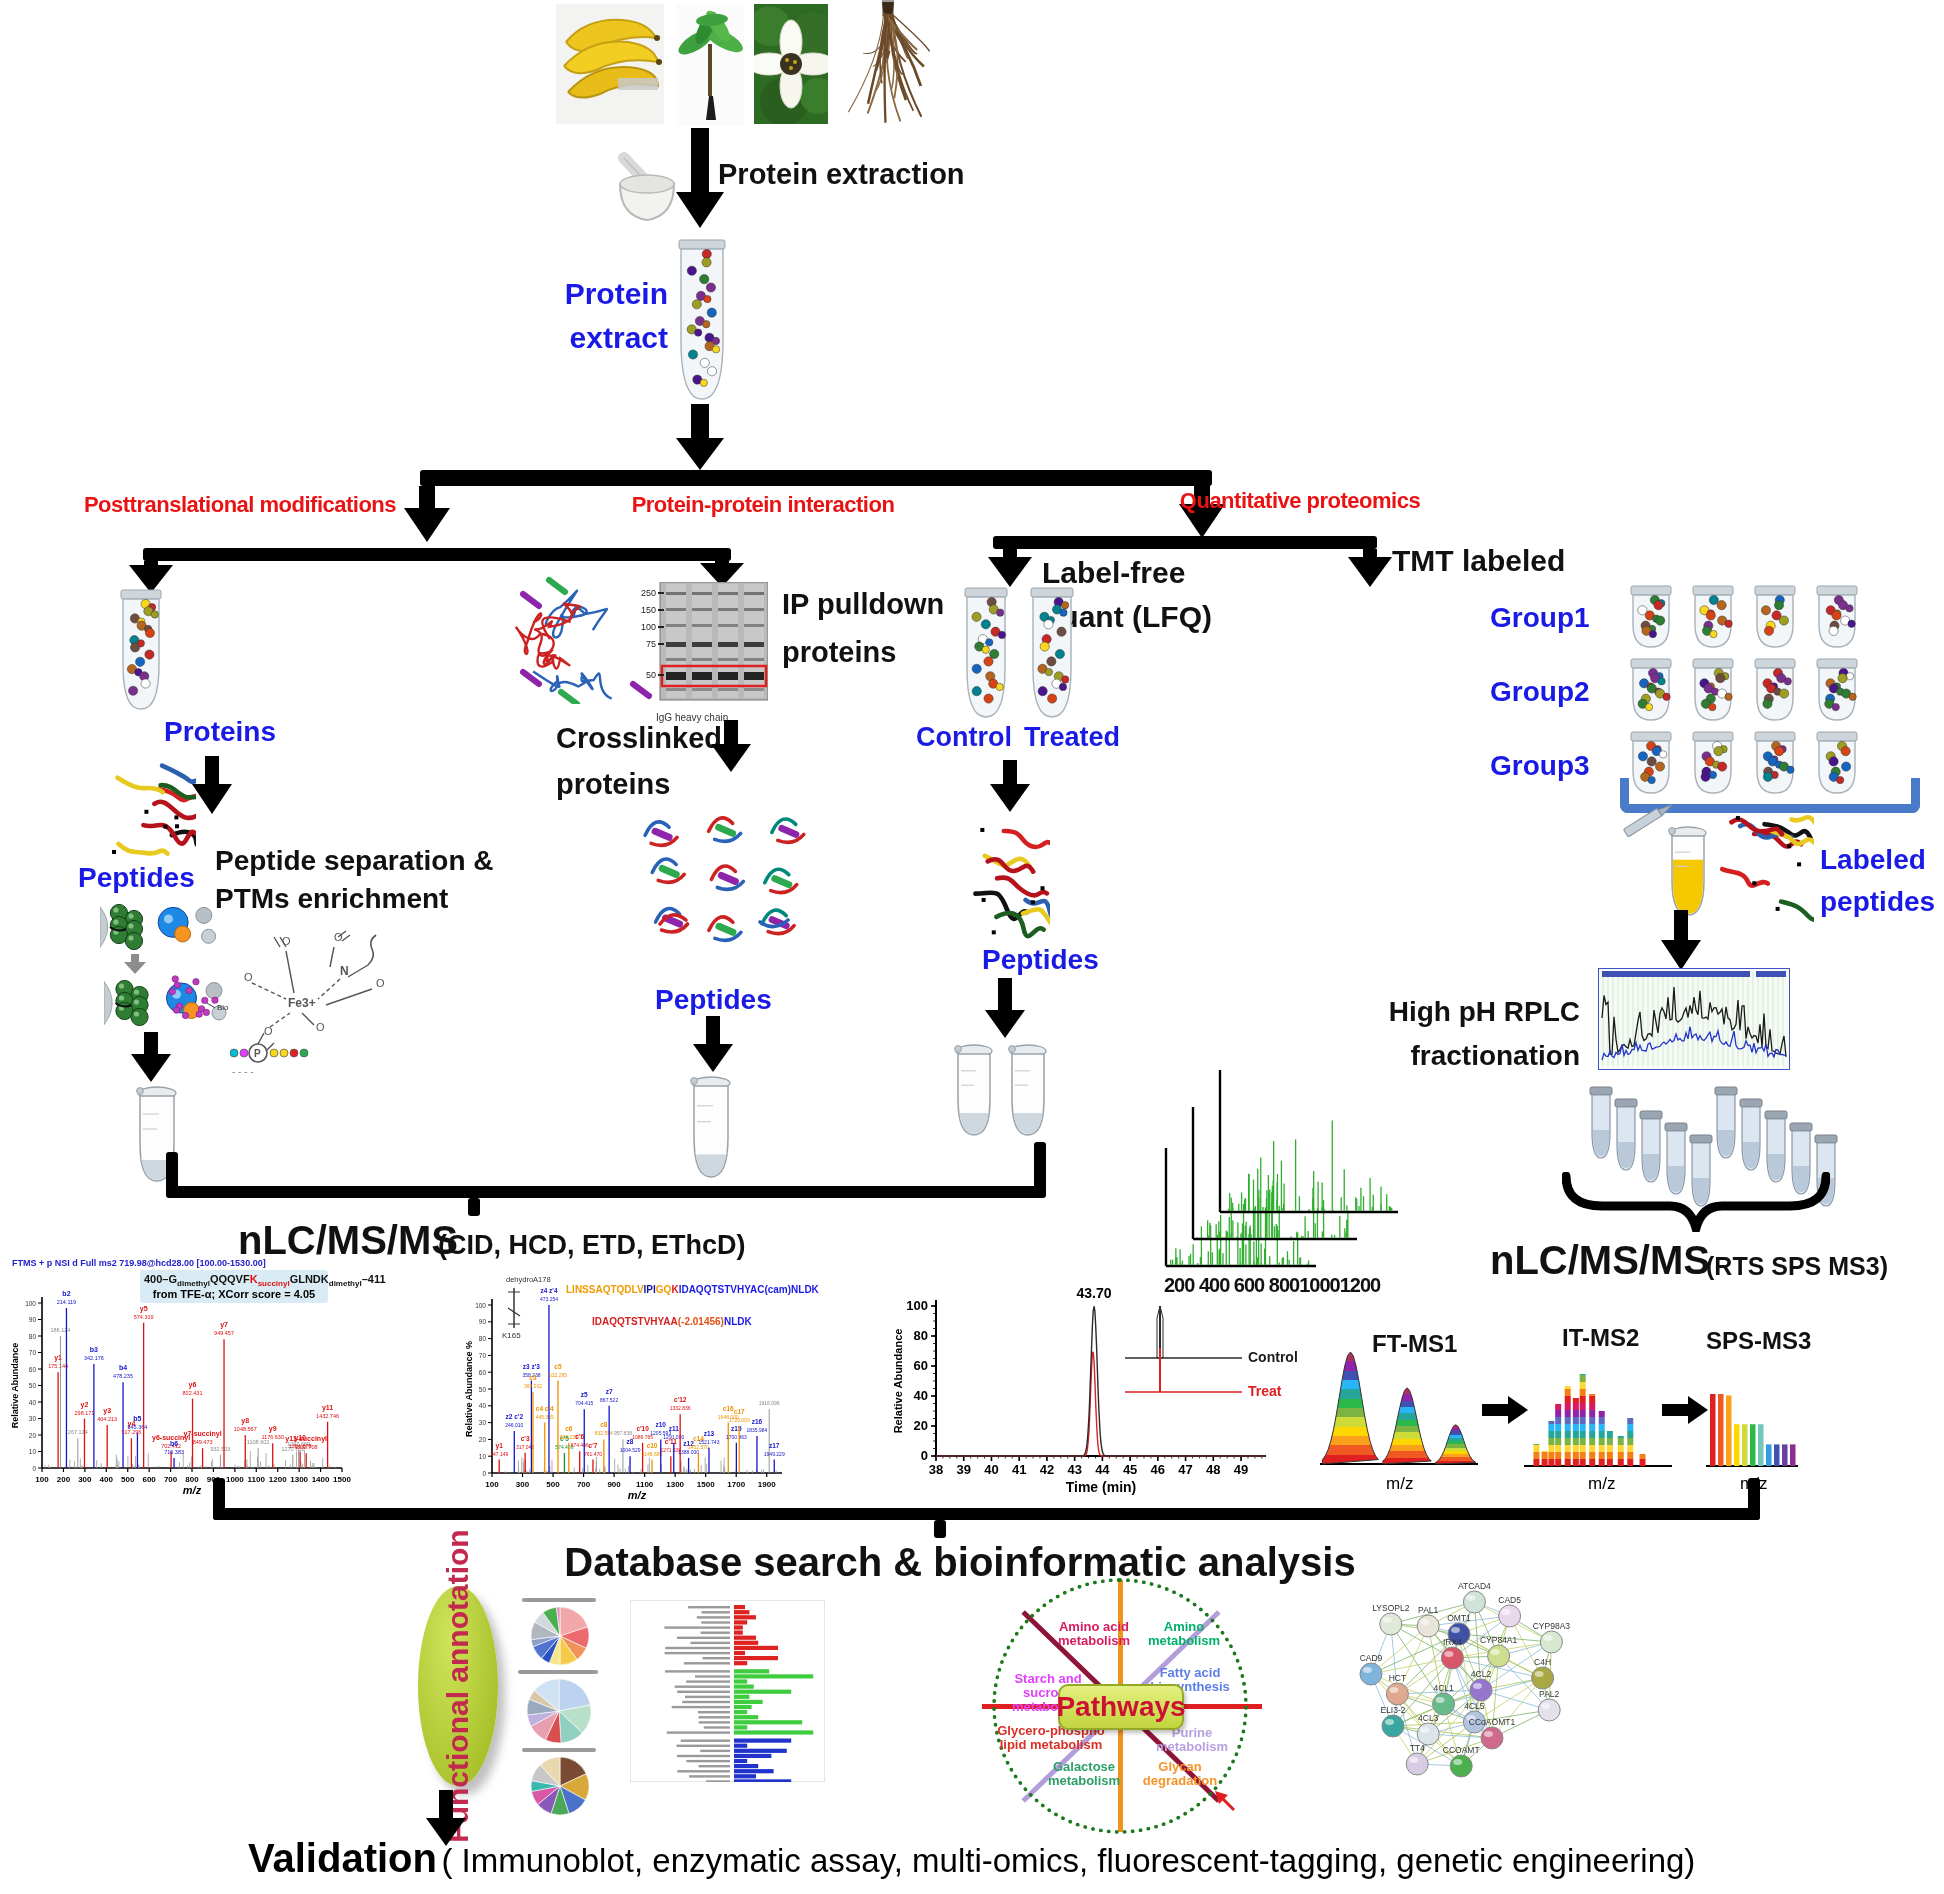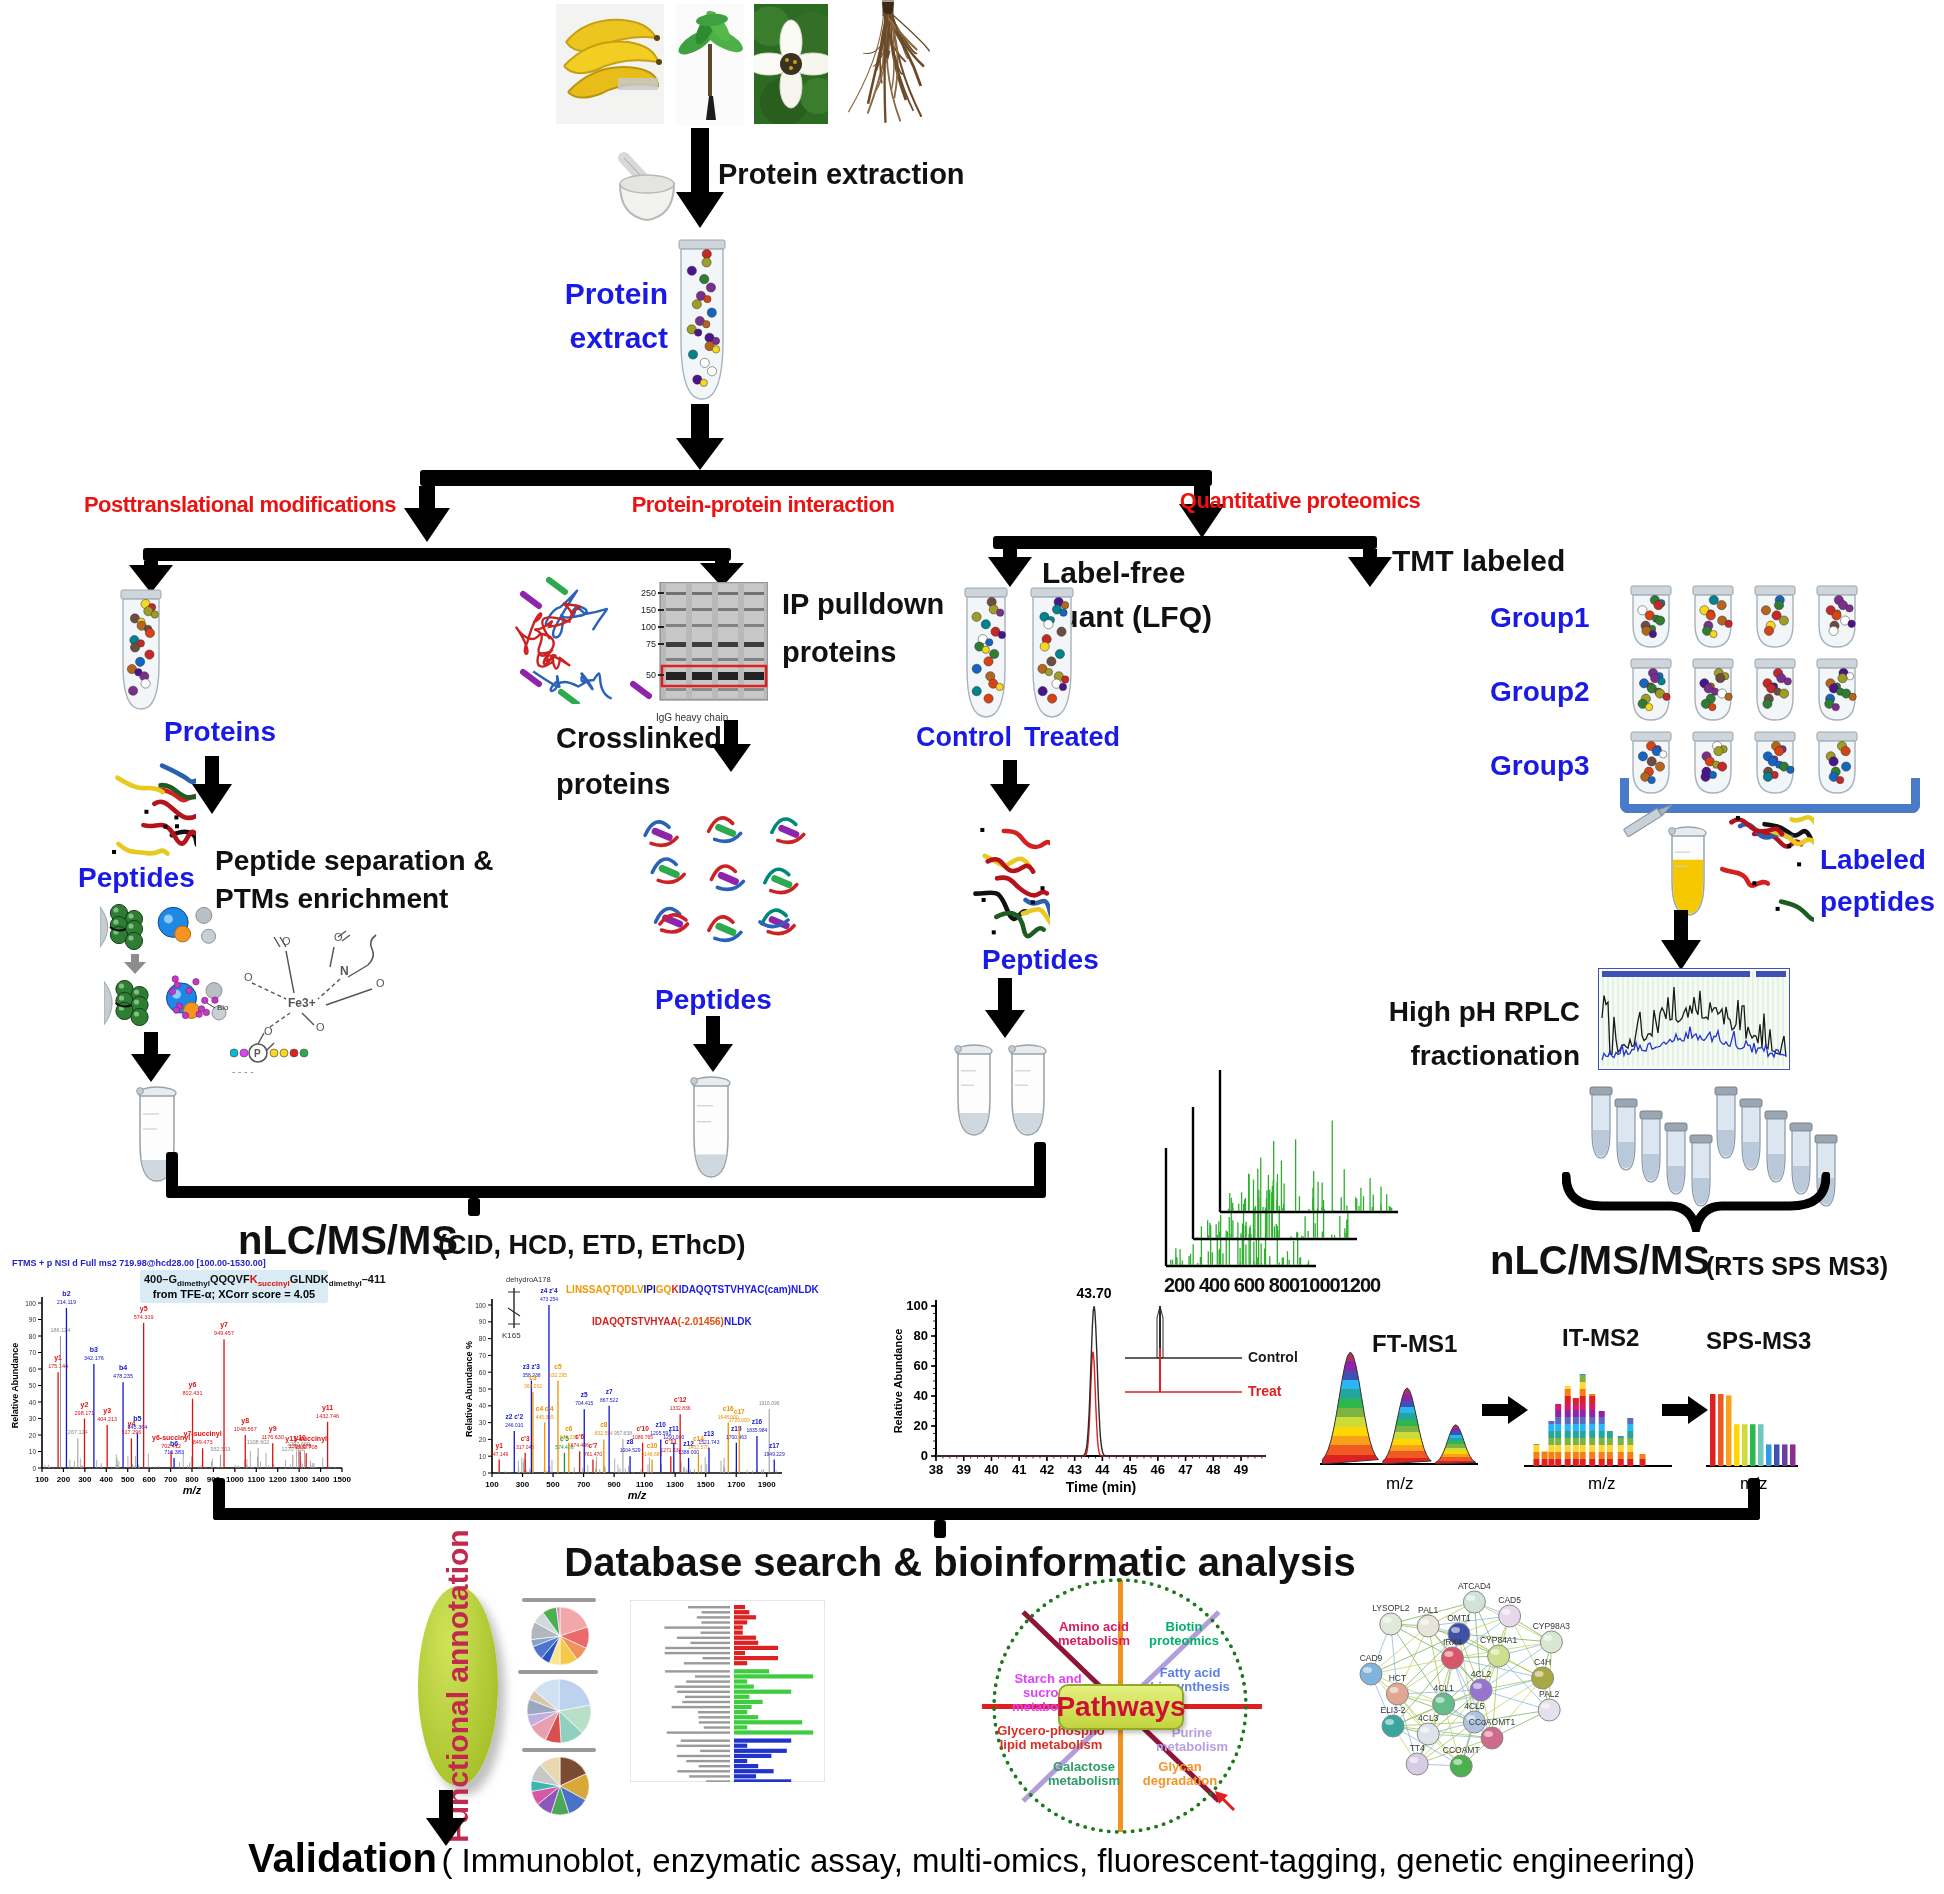--- a/index.html
+++ b/index.html
@@ -1998,21 +1998,21 @@
       </svg>
     </div>
 
   <div class="abs" style="left:990px;top:1576px;width:260px;height:260px">
     <div class="spoke" style="left:128px;top:4px;width:5px;height:252px;background:#f0921e"></div>
     <div class="spoke" style="left:-8px;top:128px;width:280px;height:5px;background:#e02020"></div>
     <div class="spoke" style="left:-5px;top:128px;width:272px;height:5px;background:#8e1537;transform:rotate(44deg)"></div>
     <div class="spoke" style="left:-5px;top:128px;width:272px;height:5px;background:#b39ddb;transform:rotate(-44deg)"></div>
     <div class="dotted-circle" style="left:2px;top:2px;width:248px;height:248px"></div>
     <div class="pw-label" style="left: 48px; top: 44px; width: 112px; color: rgb(216, 27, 96);"><span>Amino acid metabolism</span></div>
-    <div class="pw-label" style="left: 148px; top: 44px; width: 92px; color: rgb(0, 176, 107);"><span>Biotin proteomics</span></div>
+    <div class="pw-label" style="left: 148px; top: 44px; width: 92px; color: rgb(0, 176, 107);"><span>Amino metabolism</span></div>
     <div class="pw-label" style="left: 2px; top: 96px; width: 112px; color: rgb(224, 64, 251);"><span>Starch and sucrose metabolism</span></div>
     <div class="pw-label" style="left: 150px; top: 90px; width: 100px; color: rgb(91, 127, 232);"><span>Fatty acid biosynthesis</span></div>
     <div class="pw-label" style="left: 2px; top: 148px; width: 118px; color: rgb(217, 48, 37);"><span>Glycero-phospho lipid metabolism</span></div>
     <div class="pw-label" style="left: 146px; top: 150px; width: 112px; color: rgb(184, 160, 224);"><span>Purine metabolism</span></div>
     <div class="pw-label" style="left: 46px; top: 184px; width: 96px; color: rgb(46, 158, 104);"><span>Galactose metabolism</span></div>
     <div class="pw-label" style="left: 142px; top: 184px; width: 96px; color: rgb(245, 148, 40);"><span>Glycan degradation</span></div>
     <div class="pill" style="left:68px;top:108px;width:122px;height:42px">
         <span>Pathways</span>
       </div>
     <div class="abs" id="ic-cursor" style="left:222px;top:212px;width:26px;height:26px">

